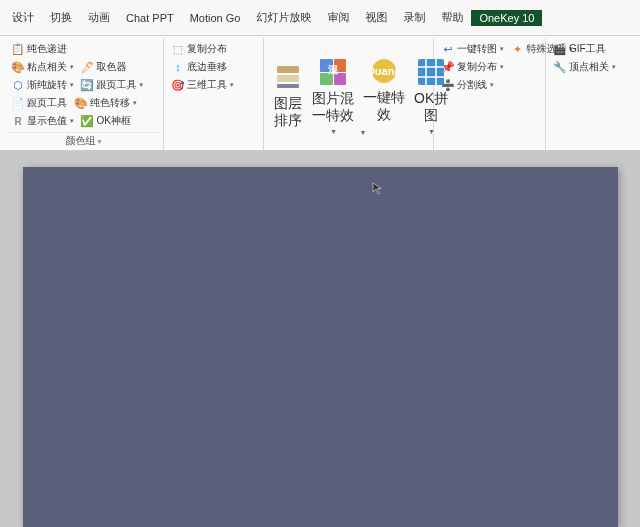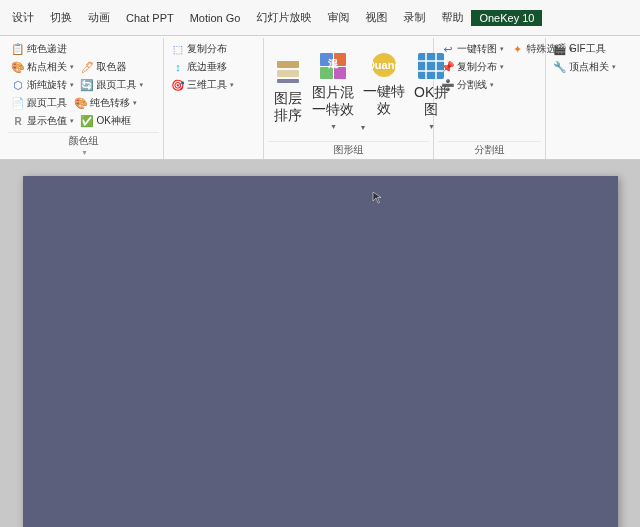--- a/index.html
+++ b/index.html
@@ -52,21 +52,20 @@
 
     .group-label-row {
       display: flex;
       align-items: center;
       justify-content: center;
       font-size: 10px;
       color: #555;
       padding: 1px 0 2px 0;
       border-top: 1px solid #e8e8e8;
       margin-top: 2px;
-      flex-direction: column;
     }
 
     .group-label-row .expand-arrow {
       font-size: 8px;
       margin-left: 2px;
       color: #999;
     }
 
     
     .ribbon-buttons-rows {
@@ -335,23 +334,20 @@
                 <line x1="20" y1="2" x2="20" y2="28" stroke="white" stroke-width="1.5"></line>
                 <line x1="2" y1="10" x2="28" y2="10" stroke="white" stroke-width="1.5"></line>
                 <line x1="2" y1="20" x2="28" y2="20" stroke="white" stroke-width="1.5"></line>
               </svg>
             </div>
             <span class="rb-text">OK拼<br>图</span>
           </div>
           <span class="dropdown-arrow" style="font-size:8px;cursor:pointer;">▾</span>
         </div>
       </div>
-      <div class="group-label-row">
-        <span>图形组</span>
-      </div>
     </div>
 
     <div class="ribbon-group" style="min-width:110px;">
       <div class="ribbon-buttons-rows">
         <div class="ribbon-row">
           <div class="rb-small">
             <div class="rb-icon-sm icon-blue">↩</div>
             <span>一键转图</span>
             <span class="dropdown-arrow">▾</span>
           </div>
@@ -368,23 +364,20 @@
             <span class="dropdown-arrow">▾</span>
           </div>
         </div>
         <div class="ribbon-row">
           <div class="rb-small">
             <div class="rb-icon-sm icon-blue">➗</div>
             <span>分割线</span>
             <span class="dropdown-arrow">▾</span>
           </div>
         </div>
-      </div>
-      <div class="group-label-row">
-        <span>分割组</span>
       </div>
     </div>
 
     <div class="ribbon-group" style="min-width:90px; border-right:none;">
       <div class="ribbon-buttons-rows">
         <div class="ribbon-row">
           <div class="rb-small">
             <div class="rb-icon-sm icon-purple">🎬</div>
             <span>GIF工具</span>
           </div>

